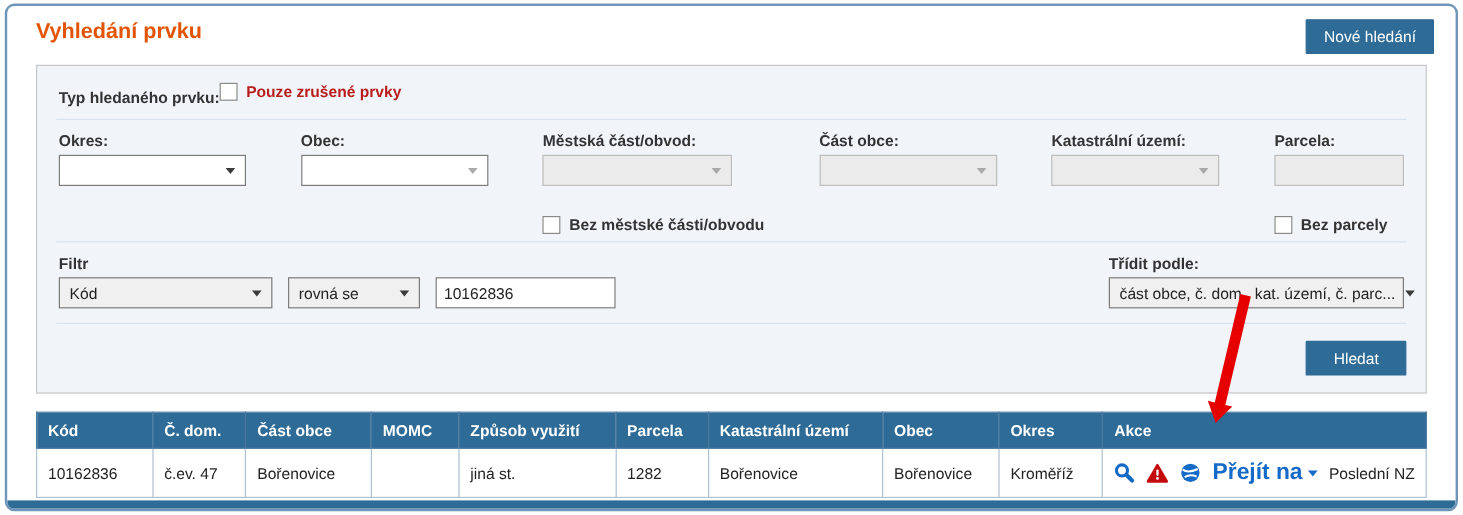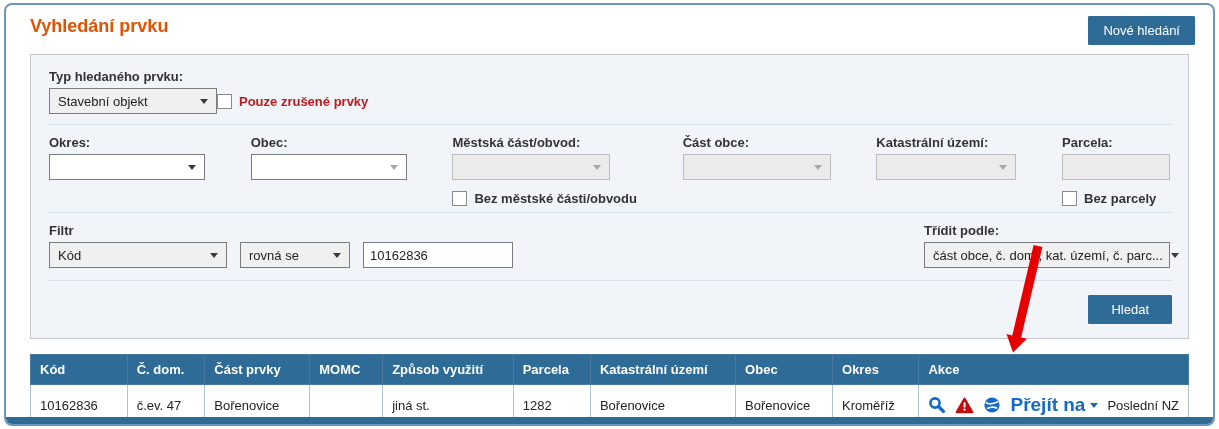--- a/index.html
+++ b/index.html
@@ -36,21 +36,21 @@
   .sel.white{background:#fff;}
   .sel.dis{background:#ebebeb;border-color:#bdbdbd;color:#888;}
   .sel.dis .arr, .sel.gray-arr .arr{border-top-color:#a9a9a9;}
   .txt{
     height:24px;border:1px solid #7c7c7c;background:#fff;font-size:13px;padding:0 6px;
     font-family:"Liberation Sans",sans-serif;color:#222;box-sizing:border-box;height:26px;
   }
   .txt.dis{background:#ebebeb;border-color:#bdbdbd;}
   .cbrow{display:flex;align-items:center;gap:7px;font-size:13px;font-weight:bold;color:#b91c1c;cursor:pointer;}
   .cb{width:13px;height:13px;background:#fff;border:1px solid #8a8a8a;display:inline-block;flex:0 0 auto;}
-  .under-cb{margin-top:7px;}
+  .under-cb{margin-top:21px;}
   
   table.results{margin:15px 24px 0;width:calc(100% - 48px);border-collapse:collapse;font-size:13px;border:1px solid #7f9db9;}
   table.results th{
     background:#2e6b96;color:#fff;text-align:left;font-weight:bold;
     padding:7px 9px;border:1px solid #49799f;white-space:nowrap;
   }
   table.results td{padding:9px 9px;border:1px solid #adc2d3;background:#fff;color:#222;white-space:nowrap;}
   .akce-cell{display:flex;align-items:center;gap:9px;}
   .icon-btn{display:inline-flex;align-items:center;cursor:pointer;}
   .link{color:#1569c7;font-weight:bold;font-size:19px;cursor:pointer;display:inline-flex;align-items:center;gap:5px;}
@@ -69,24 +69,20 @@
   <div class="topbar">
     <h1 class="page-title">Vyhledání prvku</h1>
     <button class="btn">Nové hledání</button>
   </div>
 
   <div class="panel">
 
     <div class="sec sec1">
       <div class="field">
         <label>Typ hledaného prvku:</label>
-        <div class="sel" style="width:150px">
-          <span>Stavební objekt</span>
-          <span class="arr"></span>
-        </div>
       </div>
       <label class="cbrow" style="margin-bottom:5px">
         <span class="cb"></span>
         <span>Pouze zrušené prvky</span>
       </label>
     </div>
 
     <div class="divider"></div>
 
     <div class="sec sec2">
@@ -168,21 +164,21 @@
     <div class="sec sec4">
       <button class="btn" style="padding:6px 22px">Hledat</button>
     </div>
   </div>
 
   <table class="results">
     <thead>
       <tr>
         <th style="width:84px">Kód</th>
         <th style="width:62px">Č. dom.</th>
-        <th style="width:92px">Část prvky</th>
+        <th style="width:92px">Část obce</th>
         <th style="width:58px">MOMC</th>
         <th style="width:118px">Způsob využití</th>
         <th style="width:62px">Parcela</th>
         <th style="width:132px">Katastrální území</th>
         <th style="width:82px">Obec</th>
         <th style="width:72px">Okres</th>
         <th>Akce</th>
       </tr>
     </thead>
     <tbody>

